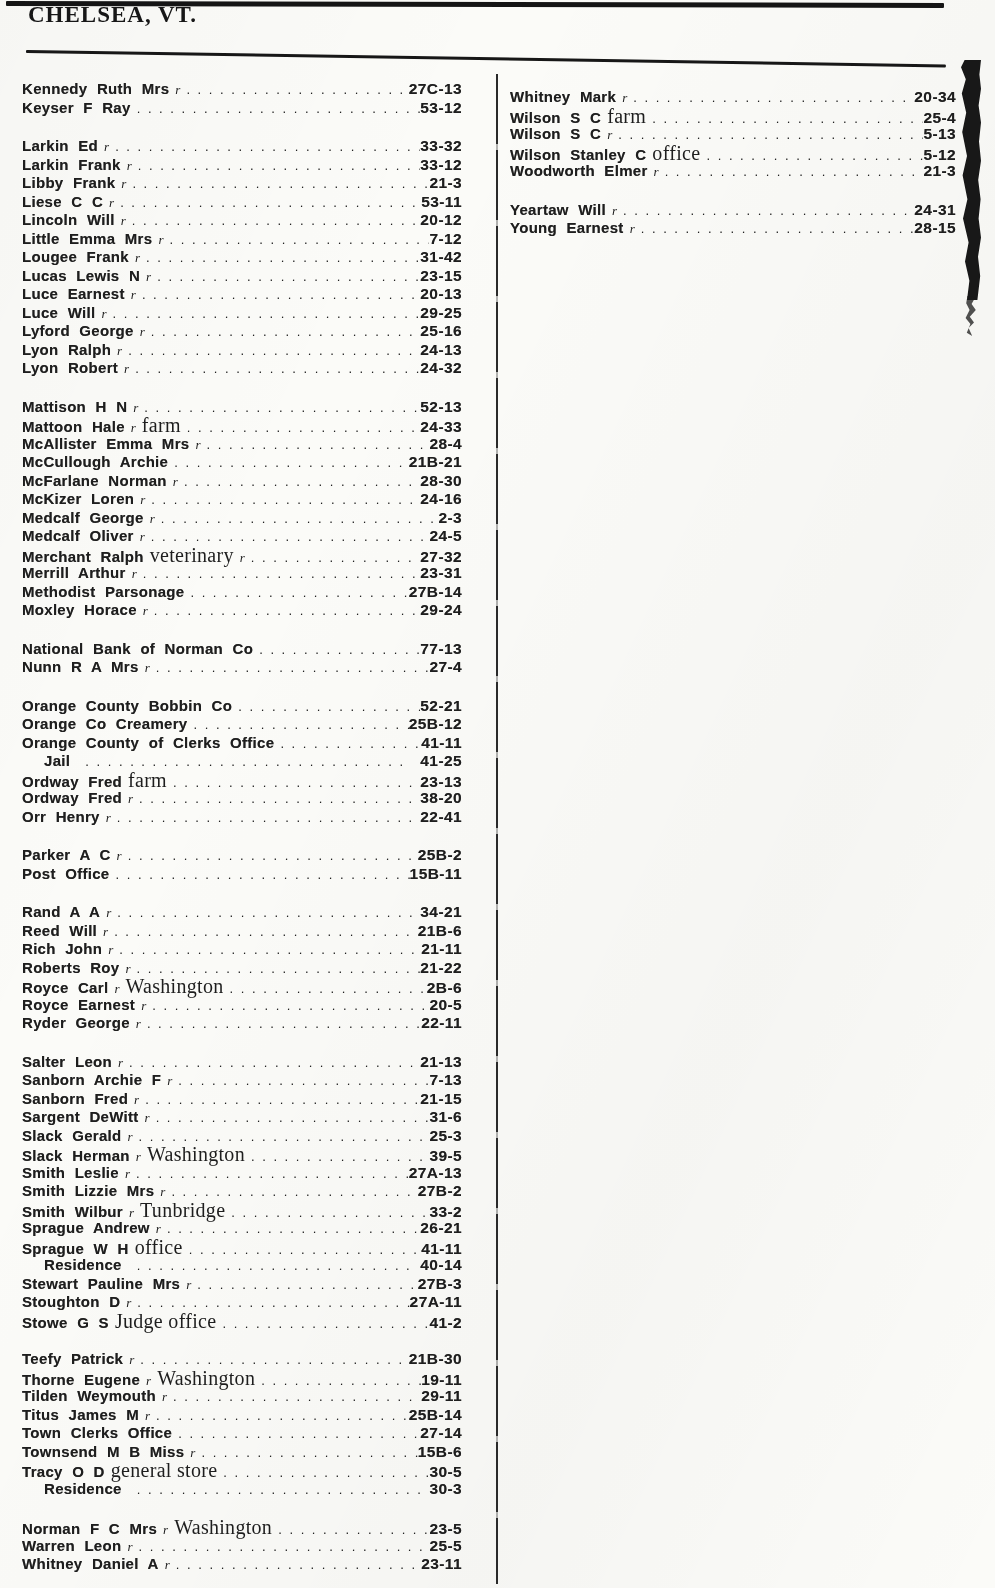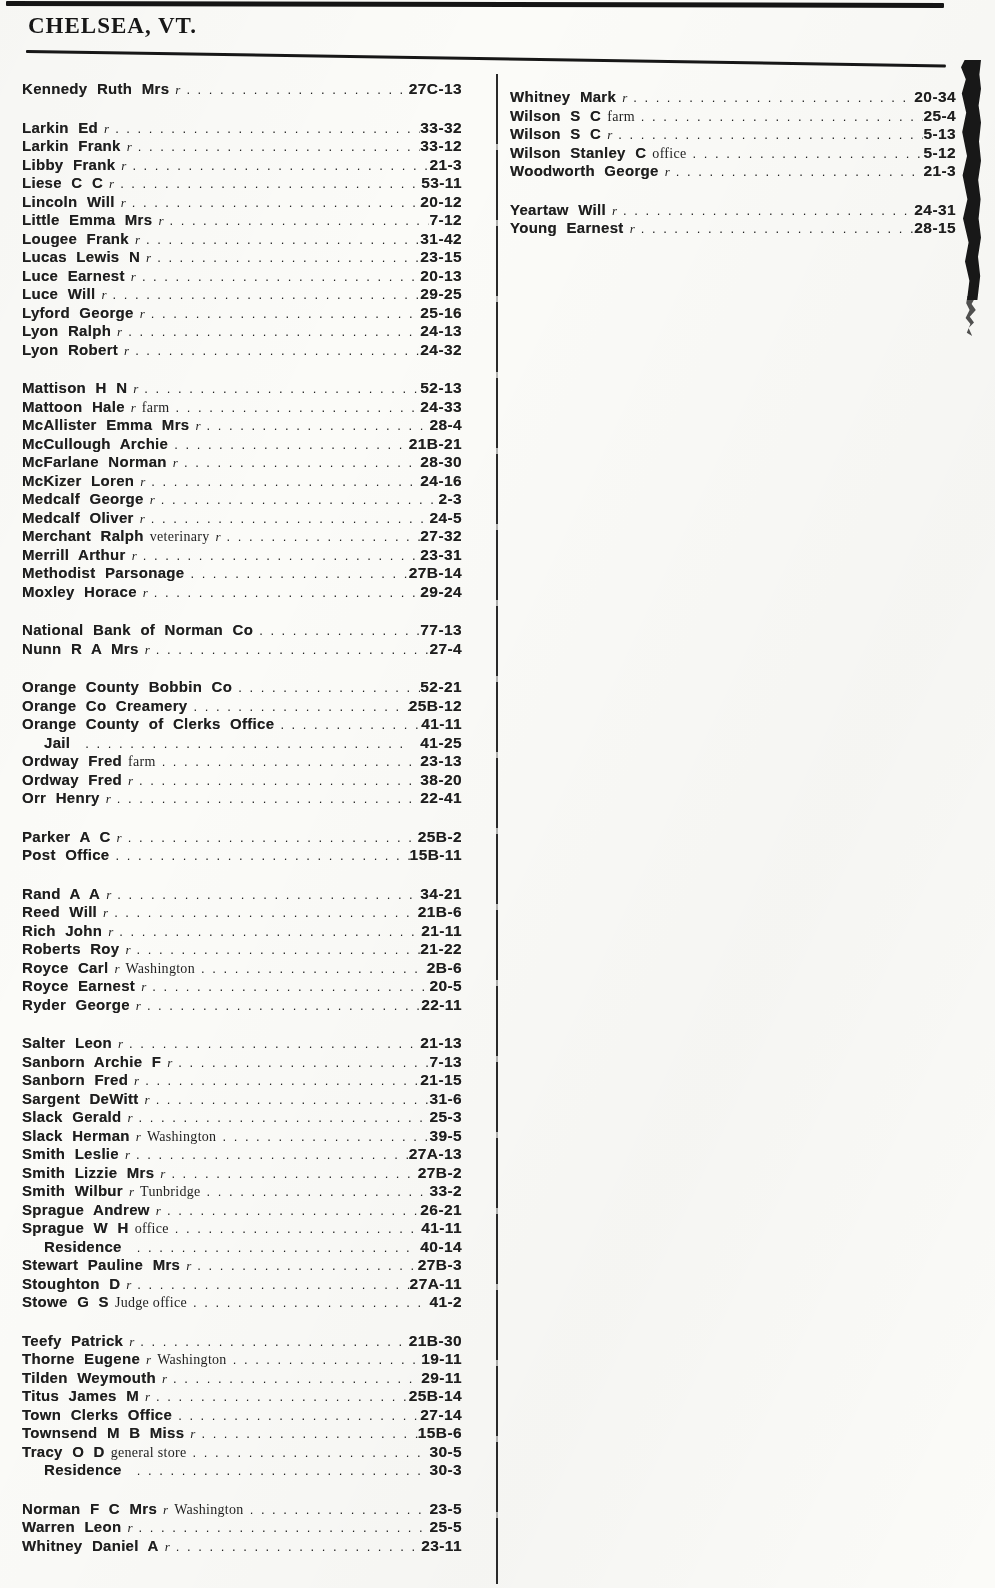--- a/index.html
+++ b/index.html
@@ -16,21 +16,21 @@
     content:"";position:absolute;inset:0;pointer-events:none;
     background:linear-gradient(115deg, rgba(0,0,0,0.018) 0%, rgba(0,0,0,0) 30%, rgba(0,0,0,0.025) 70%, rgba(0,0,0,0) 100%);
   }
 
   .top-edge-line{
     position:absolute;left:6px;top:1px;width:938px;height:5px;
     background:#151515;transform:rotate(0.12deg);transform-origin:left center;
     border-radius:1px;
   }
   .page-title{
-    position:absolute;left:28px;top:13px;
+    position:absolute;left:28px;top:2px;
     font-family:"Liberation Serif", serif;
     font-weight:700;font-size:23px;letter-spacing:1px;
     color:#171717;
   }
   .title-rule{
     position:absolute;left:26px;top:50px;width:920px;height:3px;
     background:#171717;transform:rotate(0.9deg);transform-origin:left center;
     border-radius:1px;
   }
   .column-divider{
@@ -71,21 +71,21 @@
     font-weight:700;font-size:15px;letter-spacing:0.3px;word-spacing:5px;
     text-shadow:0 0 0.5px rgba(20,20,20,0.55);
   }
   .part-r{
     font-family:"Liberation Serif", serif;
     font-style:italic;font-size:13px;
     margin-left:6px;
   }
   .part-note{
     font-family:"Liberation Serif", serif;
-    font-size:14px;margin-left:6px;letter-spacing:0.3px;
+    font-size:20px;margin-left:6px;letter-spacing:0.3px;
   }
   .leader{
     flex:1;overflow:hidden;white-space:nowrap;
     font-size:13px;letter-spacing:0;color:#222;
     padding:0 1px 0 6px;
   }
   .leader::after{
     content:". . . . . . . . . . . . . . . . . . . . . . . . . . . . . . . . . . . . . . . . . . . . . . . . . . . . . . . . . . . . . . . .";
     letter-spacing:2px;
   }
@@ -105,20 +105,25 @@
 <div class="scan-artifact-tail"></div>
 
 <div class="dir-column left">
     <div class="section">
       <div class="row">
         <span class="part-name">Kennedy Ruth Mrs</span>
         <span class="part-r">r</span>
         <span class="leader"></span>
         <span class="value">27C-13</span>
       </div>
+      <div class="row">
+        <span class="part-name">Keyser F Ray</span>
+        <span class="leader"></span>
+        <span class="value">53-12</span>
+      </div>
     </div>
     <div class="section">
       <div class="row">
         <span class="part-name">Larkin Ed</span>
         <span class="part-r">r</span>
         <span class="leader"></span>
         <span class="value">33-32</span>
       </div>
       <div class="row">
         <span class="part-name">Larkin Frank</span>
@@ -562,21 +567,21 @@
         <span class="leader"></span>
         <span class="value">5-13</span>
       </div>
       <div class="row">
         <span class="part-name">Wilson Stanley C</span>
         <span class="part-note">office</span>
         <span class="leader"></span>
         <span class="value">5-12</span>
       </div>
       <div class="row">
-        <span class="part-name">Woodworth George</span>
+        <span class="part-name">Woodworth Elmer</span>
         <span class="part-r">r</span>
         <span class="leader"></span>
         <span class="value">21-3</span>
       </div>
     </div>
     <div class="section">
       <div class="row">
         <span class="part-name">Yeartaw Will</span>
         <span class="part-r">r</span>
         <span class="leader"></span>

